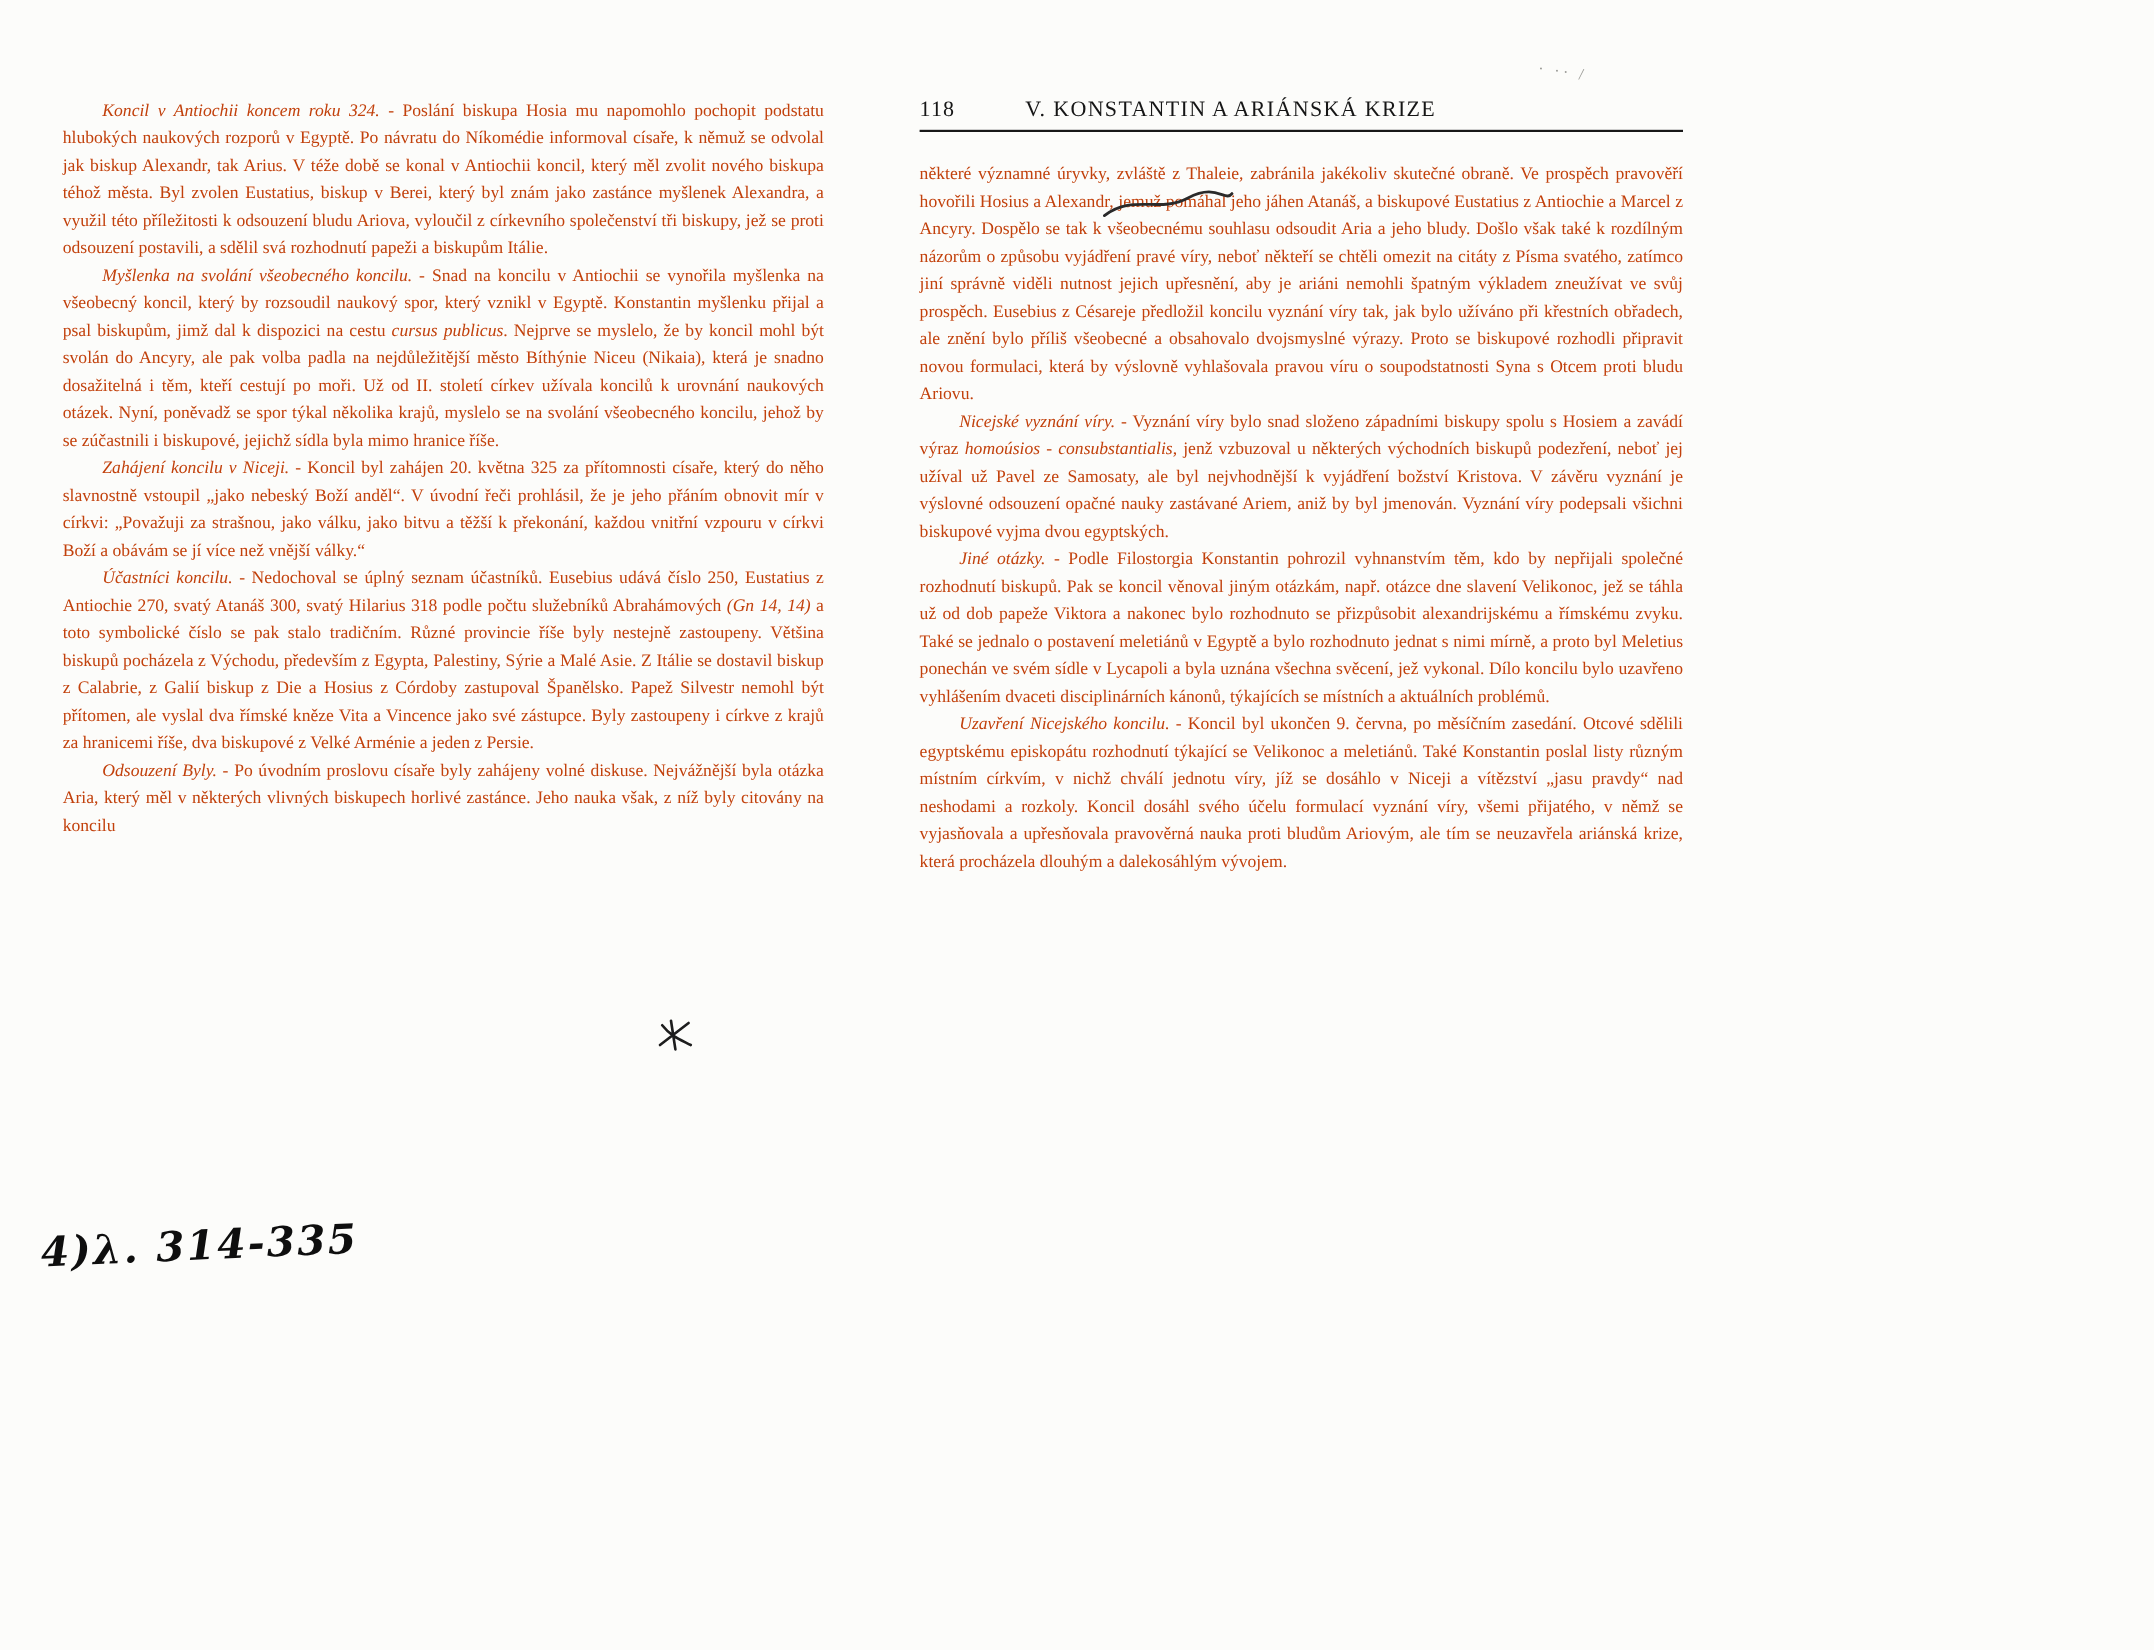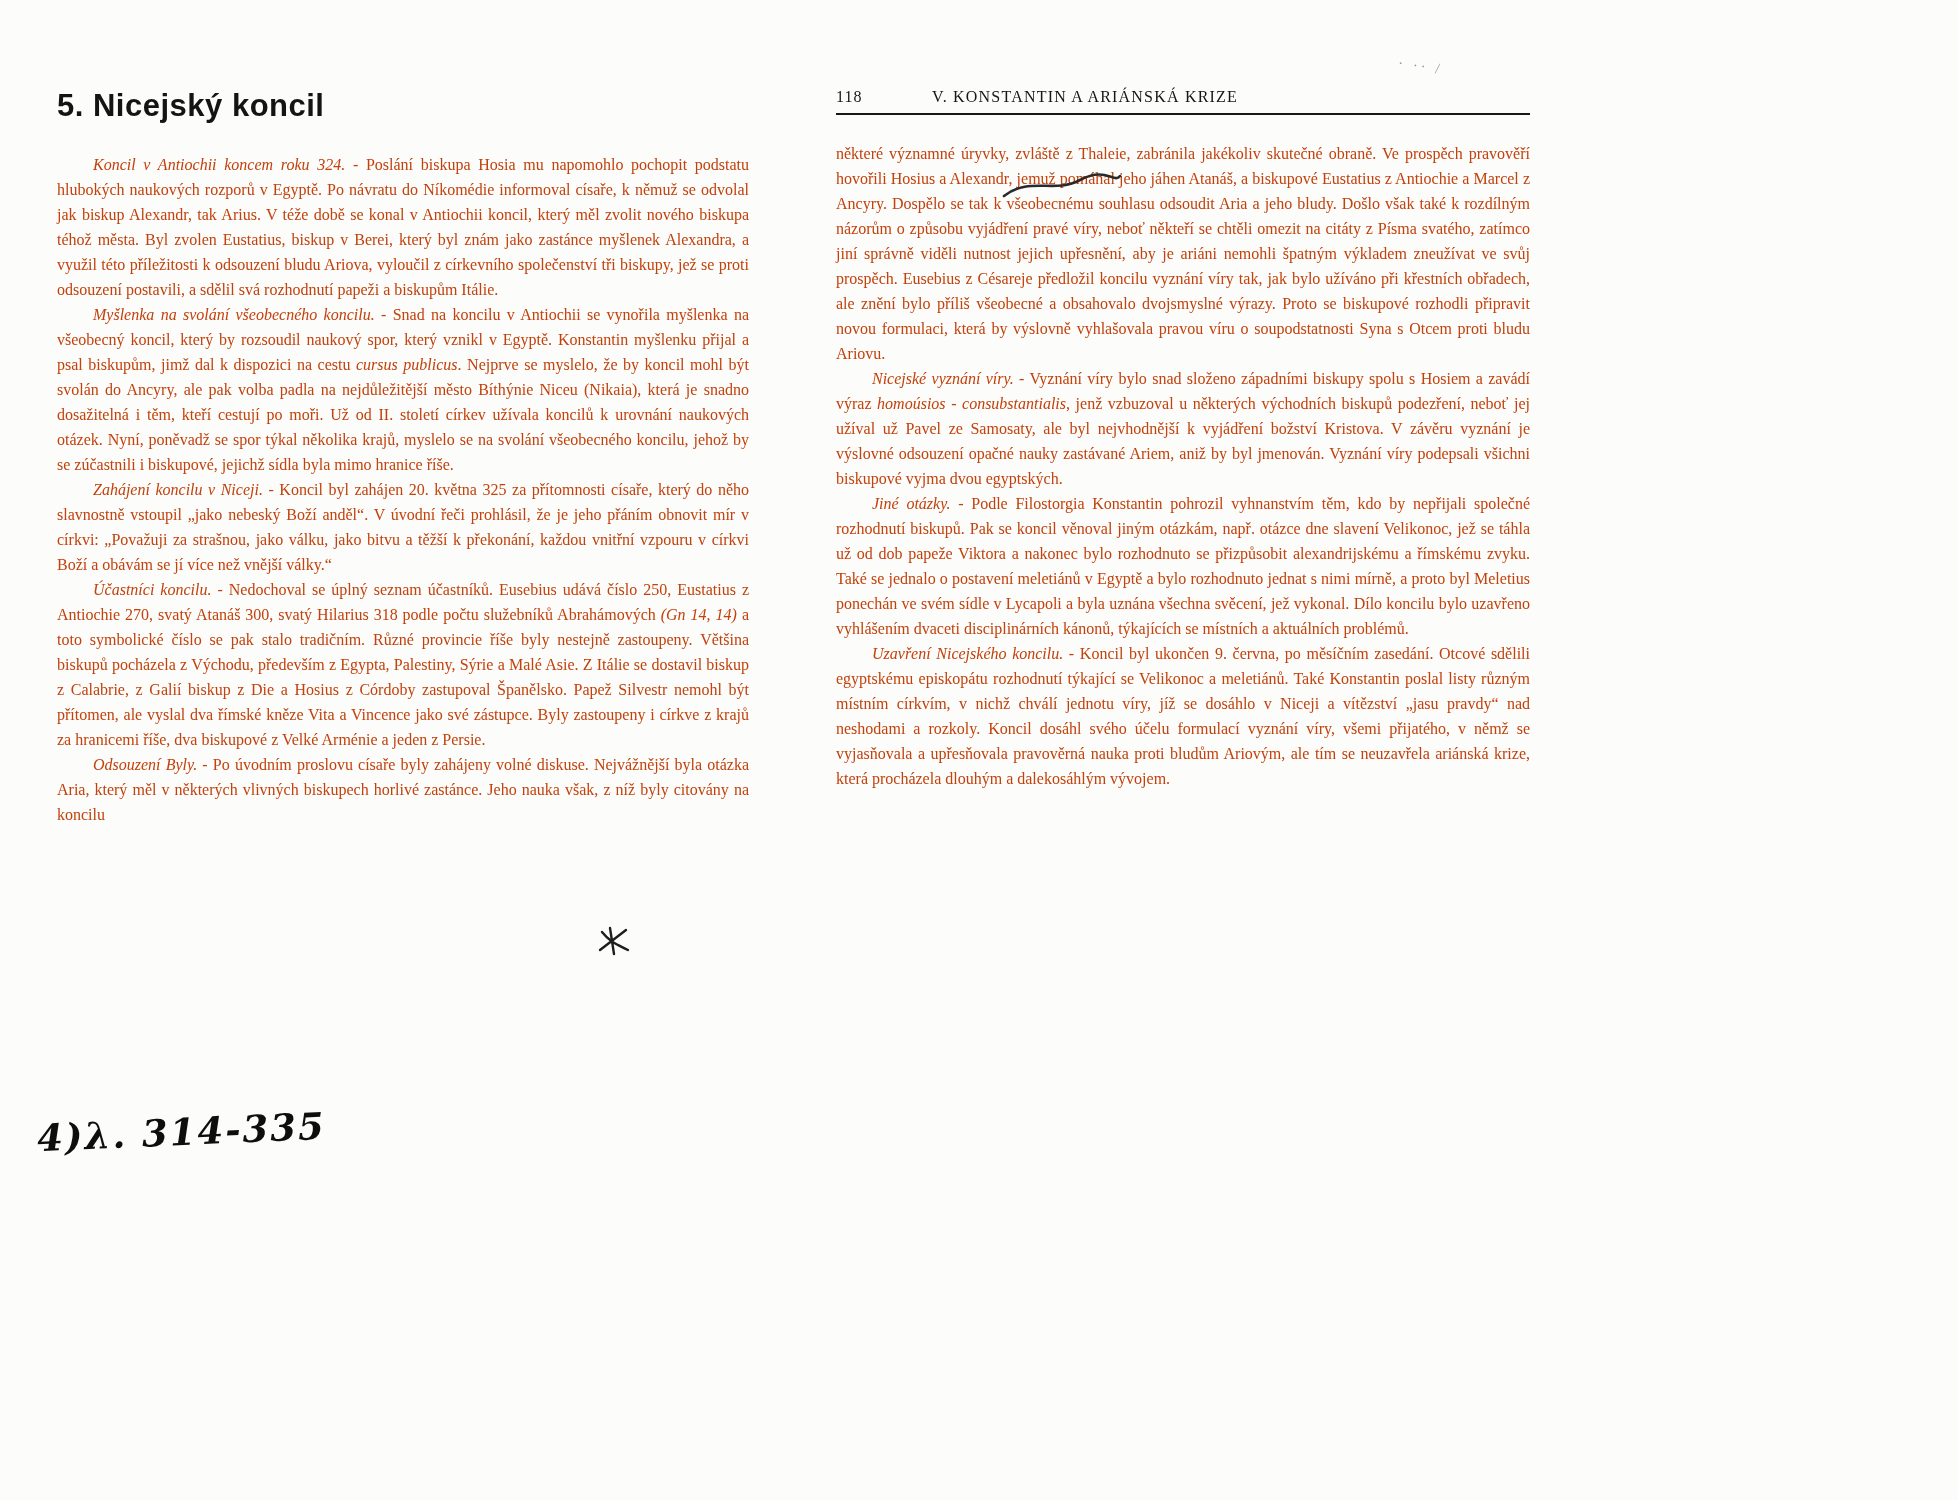--- a/index.html
+++ b/index.html
@@ -32,21 +32,21 @@
     text-align: justify;
     color: #c2410c;
   }
   .para { text-indent: 36px; }
   .para.noindent { text-indent: 0; }
   .it { font-style: italic; }
 
   .running-head {
     display: flex;
     align-items: baseline;
-    font-size: 16px;
+    font-size: 20px;
     margin-bottom: 7px;
     color: #161616;
   }
   .pagenum { width: 96px; letter-spacing: 1px; }
   .head-title { flex: 1; letter-spacing: 1.2px; }
   .head-spacer { width: 96px; }
   .rule { height: 2px; background: #181818; margin-bottom: 26px; }
 
   .handwriting {
     position: absolute;
@@ -75,21 +75,20 @@
   .pen { position: absolute; pointer-events: none; }
   .pen1 { left: 1002px; top: 170px; }
   .pen2 { left: 596px;  top: 926px; }
 </style>
 </head>
 <body>
 
 <div class="scan">
 
   <section class="page left">
-    <h1 class="chapter-title">5. Nicejský koncil</h1>
     <div class="body-text">
         <p class="para"><span class="it">Koncil v Antiochii koncem roku 324.</span><span> - Poslání biskupa Hosia mu napomohlo pochopit podstatu hlubokých naukových rozporů v Egyptě. Po návratu do Níkomédie informoval císaře, k němuž se odvolal jak biskup Alexandr, tak Arius. V téže době se konal v Antiochii koncil, který měl zvolit nového biskupa téhož města. Byl zvolen Eustatius, biskup v Berei, který byl znám jako zastánce myšlenek Alexandra, a využil této příležitosti k odsouzení bludu Ariova, vyloučil z církevního společenství tři biskupy, jež se proti odsouzení postavili, a sdělil svá rozhodnutí papeži a biskupům Itálie.</span></p>
         <p class="para"><span class="it">Myšlenka na svolání všeobecného koncilu.</span><span> - Snad na koncilu v Antiochii se vynořila myšlenka na všeobecný koncil, který by rozsoudil naukový spor, který vznikl v Egyptě. Konstantin myšlenku přijal a psal biskupům, jimž dal k dispozici na cestu </span><span class="it">cursus publicus</span><span>. Nejprve se myslelo, že by koncil mohl být svolán do Ancyry, ale pak volba padla na nejdůležitější město Bíthýnie Niceu (Nikaia), která je snadno dosažitelná i těm, kteří cestují po moři. Už od II. století církev užívala koncilů k urovnání naukových otázek. Nyní, poněvadž se spor týkal několika krajů, myslelo se na svolání všeobecného koncilu, jehož by se zúčastnili i biskupové, jejichž sídla byla mimo hranice říše.</span></p>
         <p class="para"><span class="it">Zahájení koncilu v Niceji.</span><span> - Koncil byl zahájen 20. května 325 za přítomnosti císaře, který do něho slavnostně vstoupil „jako nebeský Boží anděl“. V úvodní řeči prohlásil, že je jeho přáním obnovit mír v církvi: „Považuji za strašnou, jako válku, jako bitvu a těžší k překonání, každou vnitřní vzpouru v církvi Boží a obávám se jí více než vnější války.“</span></p>
         <p class="para"><span class="it">Účastníci koncilu.</span><span> - Nedochoval se úplný seznam účastníků. Eusebius udává číslo 250, Eustatius z Antiochie 270, svatý Atanáš 300, svatý Hilarius 318 podle počtu služebníků Abrahámových </span><span class="it">(Gn 14, 14)</span><span> a toto symbolické číslo se pak stalo tradičním. Různé provincie říše byly nestejně zastoupeny. Většina biskupů pocházela z Východu, především z Egypta, Palestiny, Sýrie a Malé Asie. Z Itálie se dostavil biskup z Calabrie, z Galií biskup z Die a Hosius z Córdoby zastupoval Španělsko. Papež Silvestr nemohl být přítomen, ale vyslal dva římské kněze Vita a Vincence jako své zástupce. Byly zastoupeny i církve z krajů za hranicemi říše, dva biskupové z Velké Arménie a jeden z Persie.</span></p>
         <p class="para"><span class="it">Odsouzení Byly.</span><span> - Po úvodním proslovu císaře byly zahájeny volné diskuse. Nejvážnější byla otázka Aria, který měl v některých vlivných biskupech horlivé zastánce. Jeho nauka však, z níž byly citovány na koncilu</span></p>
       </div>
     <div class="handwriting">4)λ. 314-335</div>
   </section>
 

